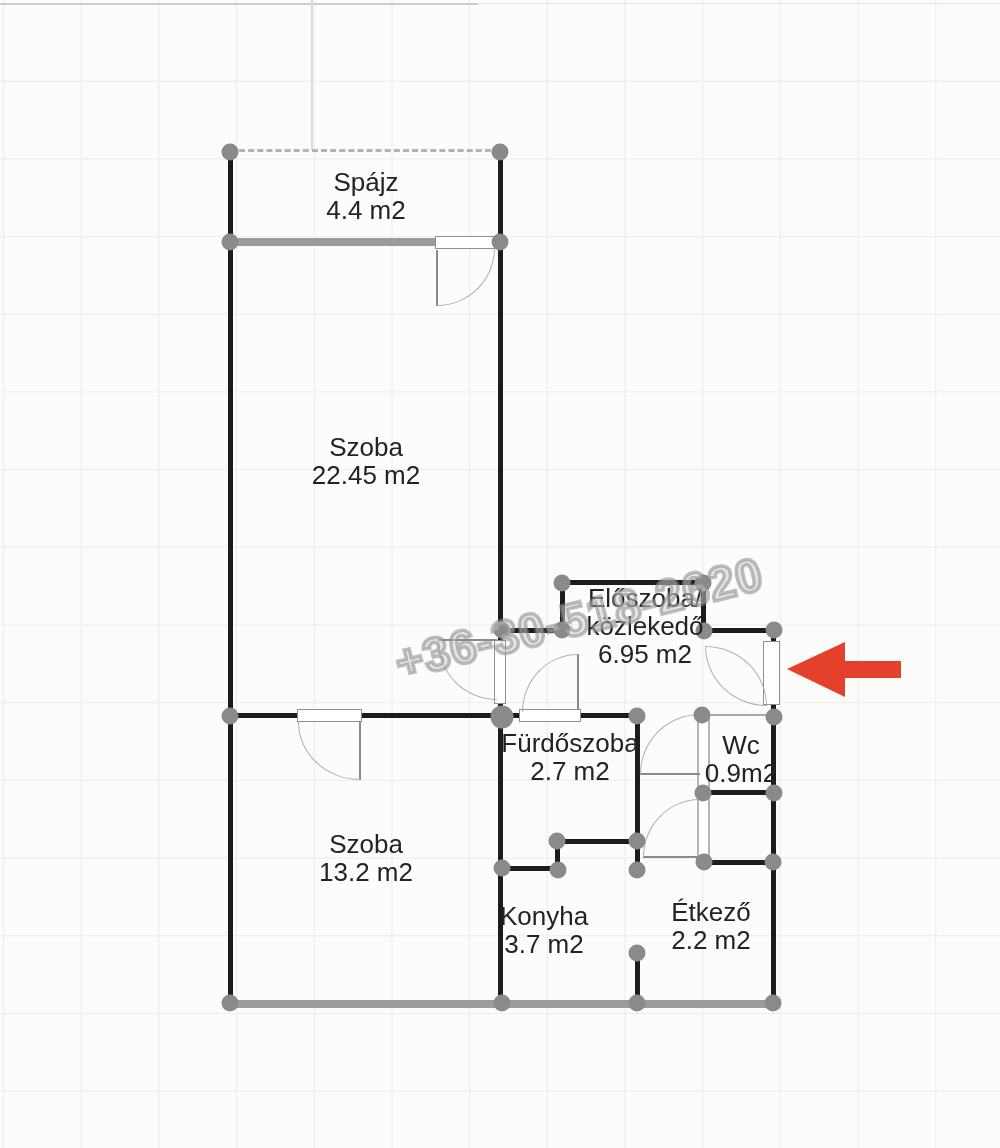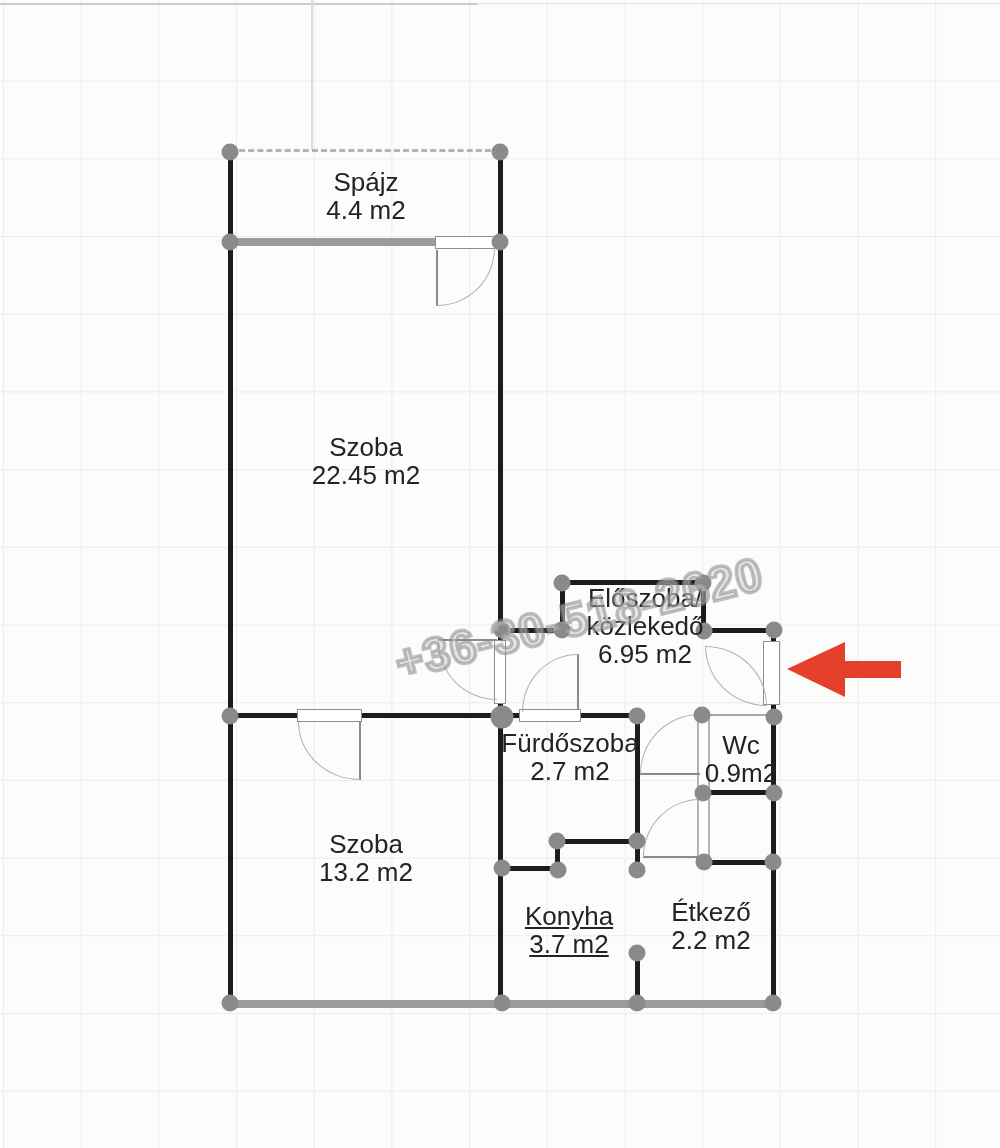--- a/index.html
+++ b/index.html
@@ -149,21 +149,21 @@
     <div>2.7 m2</div>
   </div>
   <div class="label" style="left:741px;top:731px;">
     <div>Wc</div>
     <div>0.9m2</div>
   </div>
   <div class="label" style="left:366px;top:830px;">
     <div>Szoba</div>
     <div>13.2 m2</div>
   </div>
-  <div class="label" style="left:569px;top:902px;text-decoration:underline;">
+  <div class="label" style="left:544px;top:902px;">
     <div>Konyha</div>
     <div>3.7 m2</div>
   </div>
   <div class="label" style="left:711px;top:898px;">
     <div>Étkező</div>
     <div>2.2 m2</div>
   </div>
 
   <div class="watermark">+36-30-518-2620</div>
 

